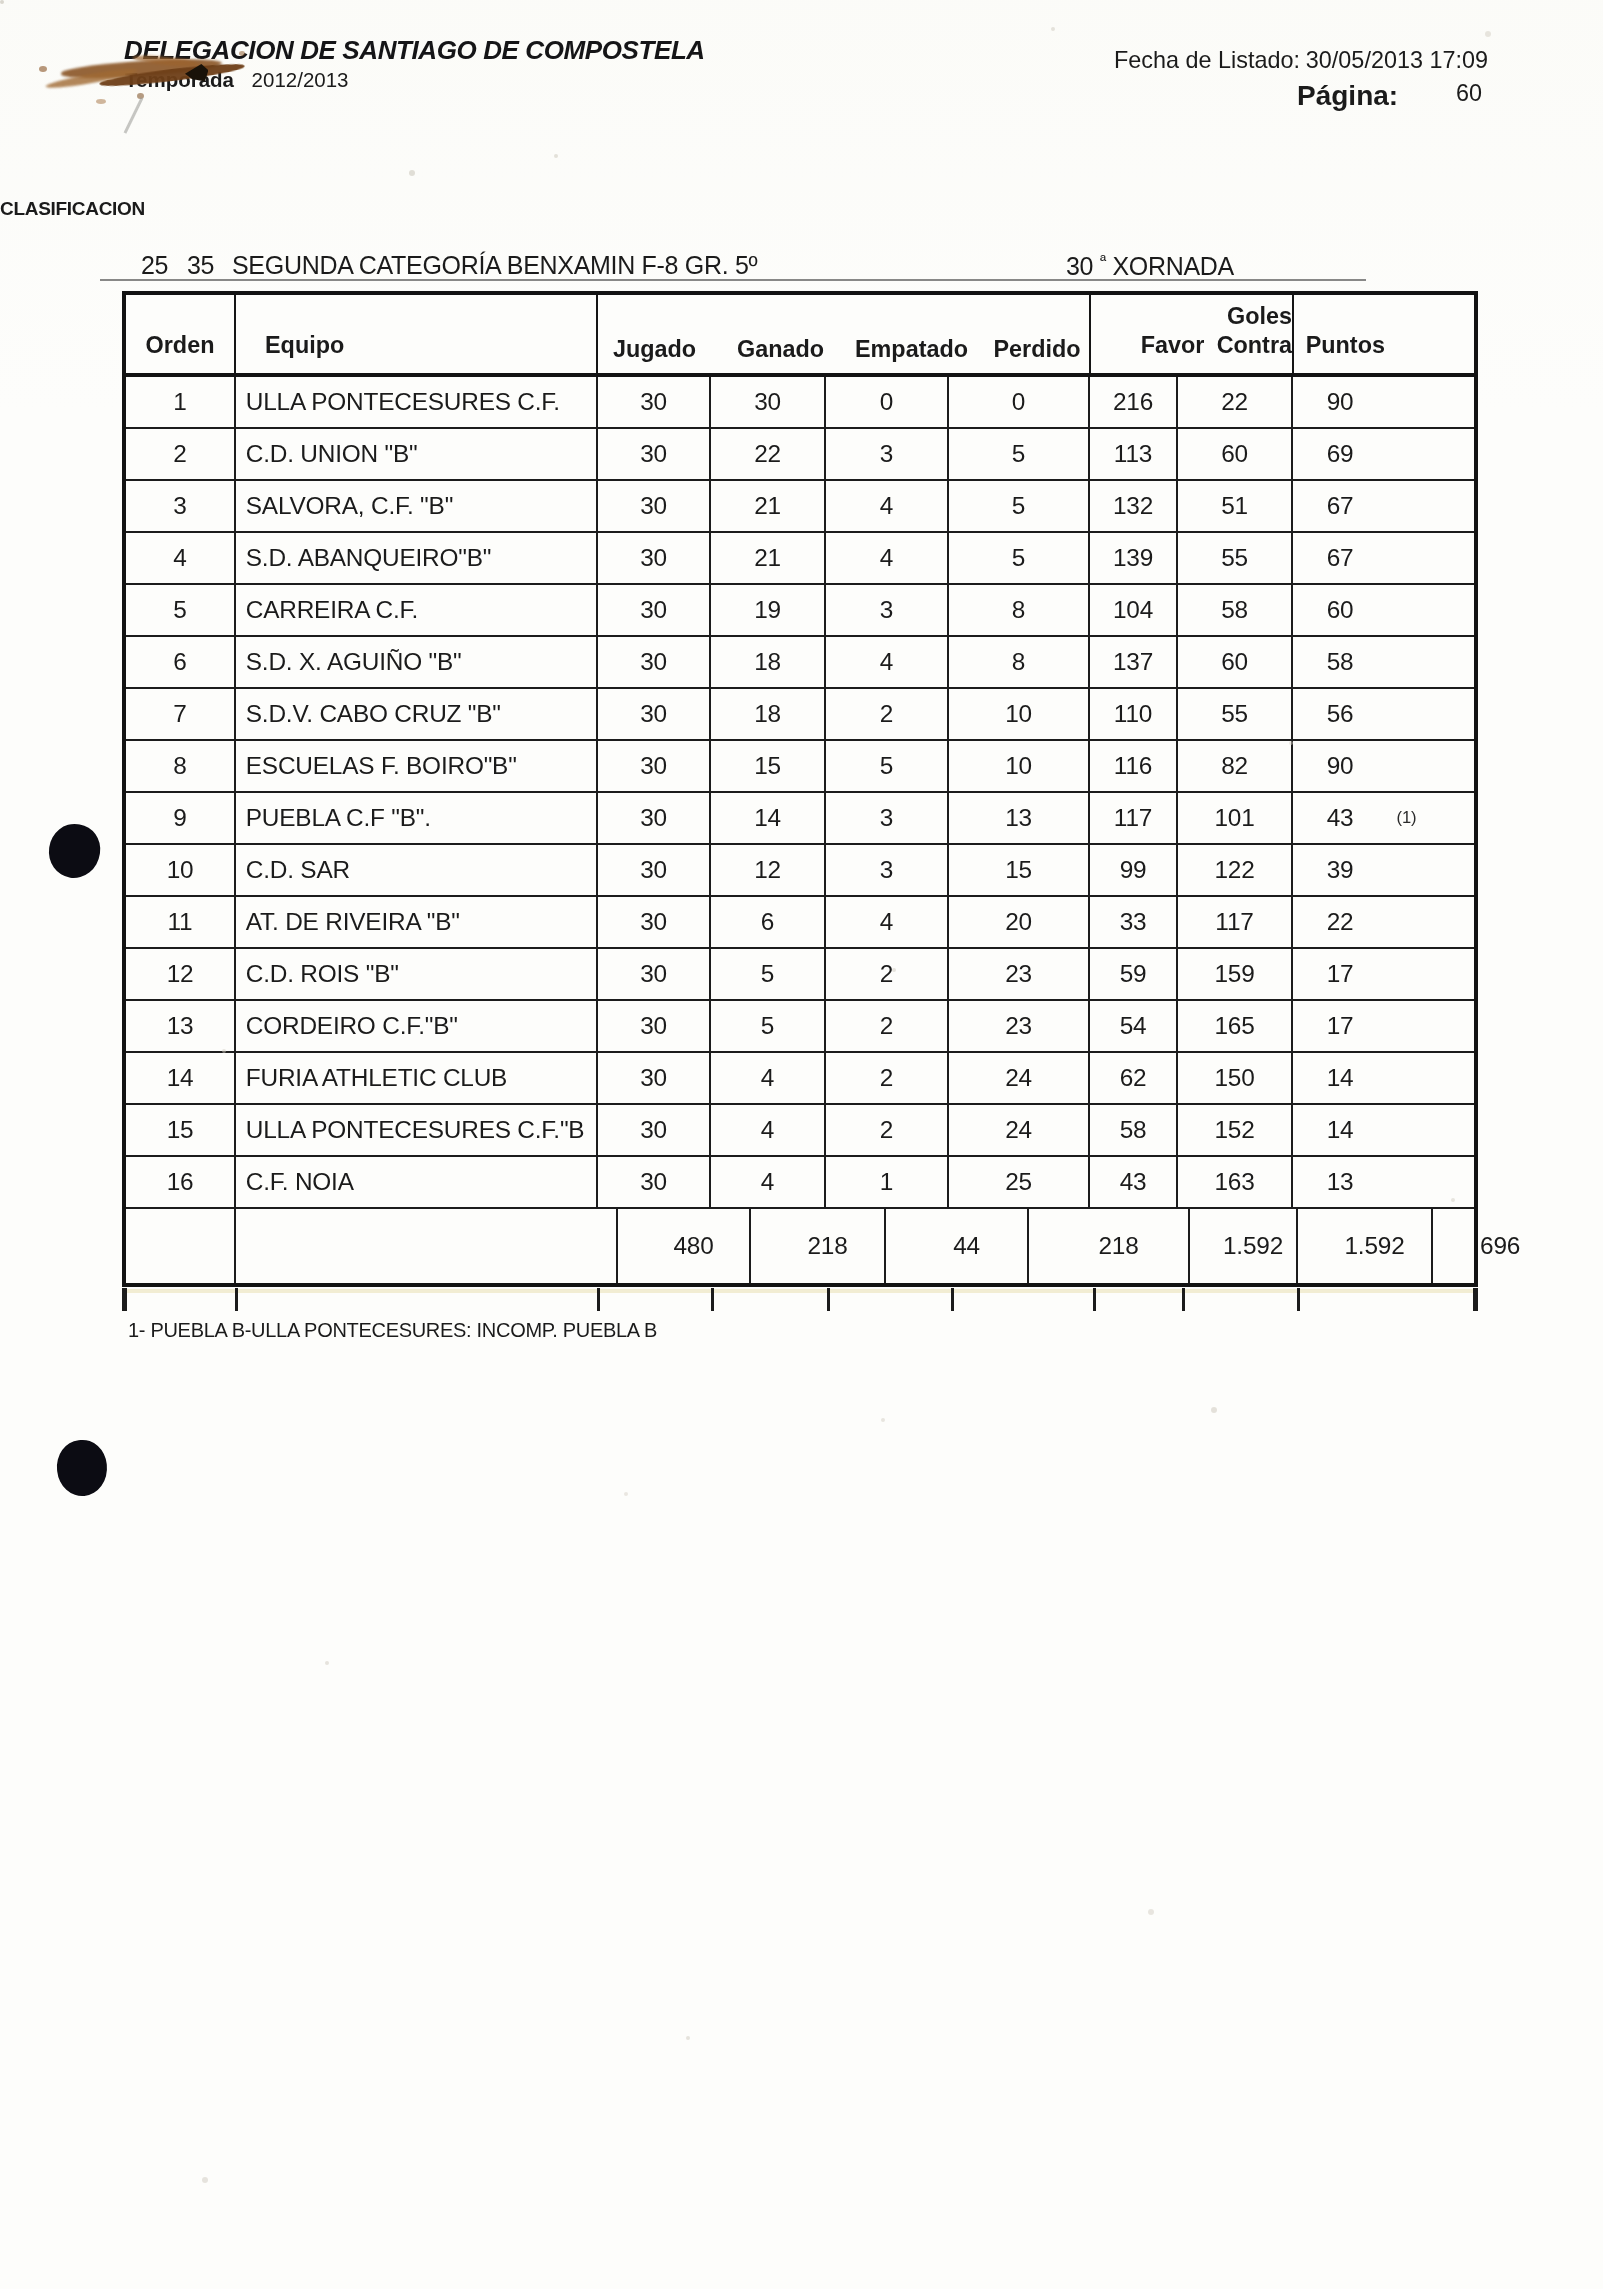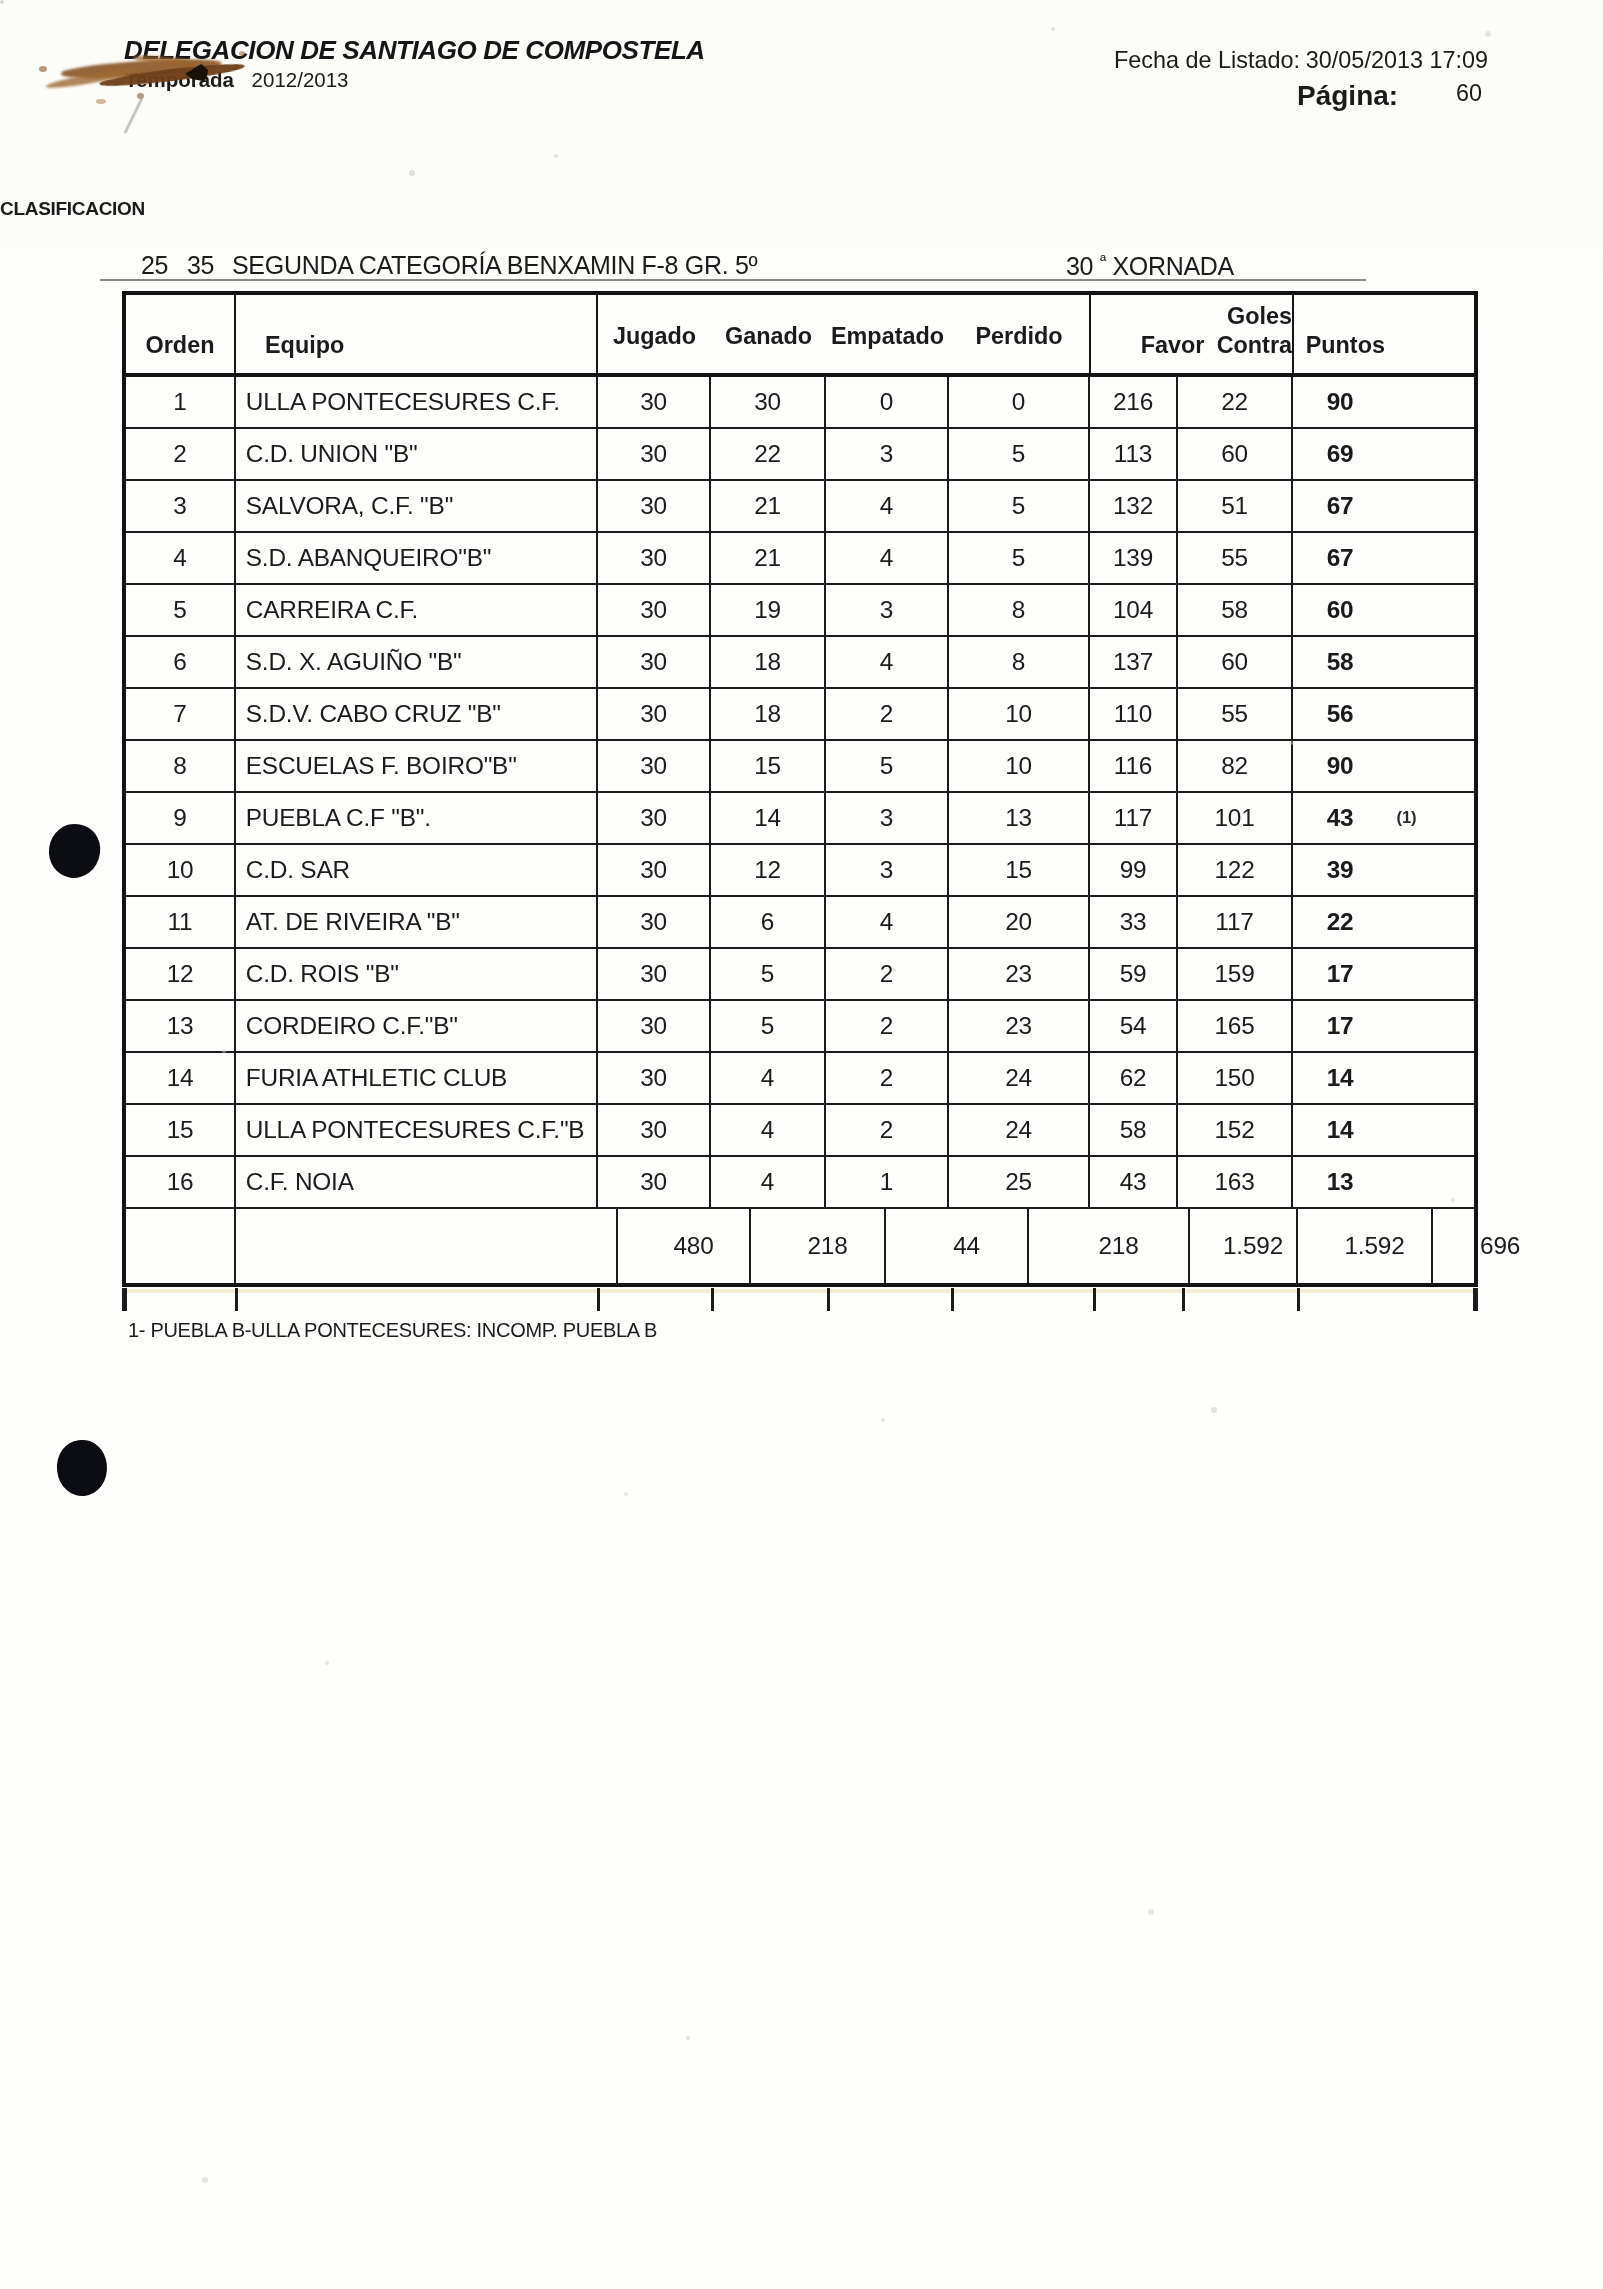--- a/index.html
+++ b/index.html
@@ -34,31 +34,31 @@
   
   .pre-line { left:100px; top:279px; width:1266px; height:2px; background:#4a4a4a; opacity:.65; }
 
   
   .table { left:122px; top:291px; width:1356px; border:4.9px solid #131313; background:#fdfdfb; }
   .thead { display:grid; grid-template-columns:110px 362px 493px 203px 1fr; height:82px; border-bottom:4.9px solid #131313; }
   .th { font-weight:bold; font-size:23.4px; display:flex; align-items:flex-end; padding-bottom:13.7px; border-right:2.9px solid #151515; }
   .th:last-child { border-right:none; }
   .th-orden { justify-content:center; }
   .th-equipo { padding-left:29px; }
-  .th-stats { display:grid; grid-template-columns:113px 115px 123px 1fr; align-items:end; padding-bottom:23px; }
+  .th-stats { display:grid; grid-template-columns:113px 115px 123px 1fr; align-items:end; padding-bottom:10px;gap:12px; }
   .th-stats span { text-align:center; }
   .th-goles { display:flex; flex-direction:column; justify-content:space-between; padding:7.8px 0 13.7px 0; }
   .goles-title { text-align:center; }
   .goles-sub { display:grid; grid-template-columns:88px 1fr; }
   .goles-sub span { text-align:center; }
   .th-puntos { padding-left:11.7px; }
 
   .trow { display:grid; grid-template-columns:110px 362px 113px 115px 123px 141px 88px 115px 1fr; height:52px; }
   .trow .cell { border-right:2px solid #1c1c1c; border-bottom:2px solid #1c1c1c; }
-  .trow .cell:last-child { border-right:none;font-weight:bold; }
+  .trow .cell:last-child { border-right:none; }
   .totals-row { display:grid; grid-template-columns:110px 362px 113px 115px 123px 141px 88px 115px 1fr; height:74px;gap:20px; }
   .totals-row .cell { border-right:2px solid #1c1c1c; }
   .totals-row .cell:last-child { border-right:none; }
   .cell { font-size:24.4px; display:flex; align-items:center; justify-content:center; letter-spacing:-0.2px; }
   .c-equipo { justify-content:flex-start; padding-left:9.8px; }
   .c-puntos { justify-content:flex-start; padding-left:17.6px; }
   .pval { display:inline-block; width:59px; text-align:center; }
   .pnote { font-size:16.6px; margin-left:27px; color:#2a2a2a; }
 
   

